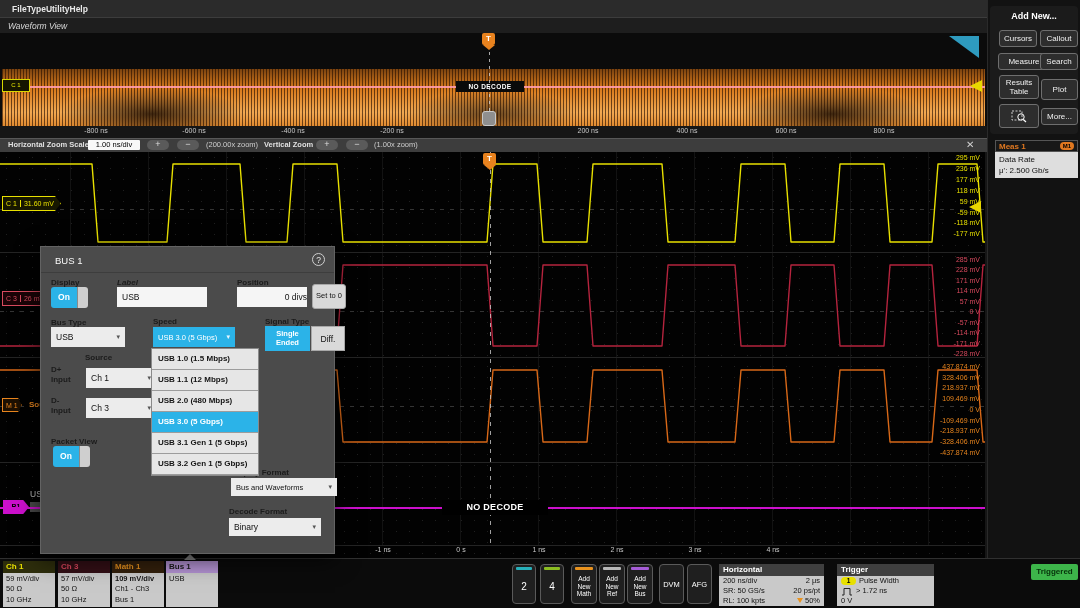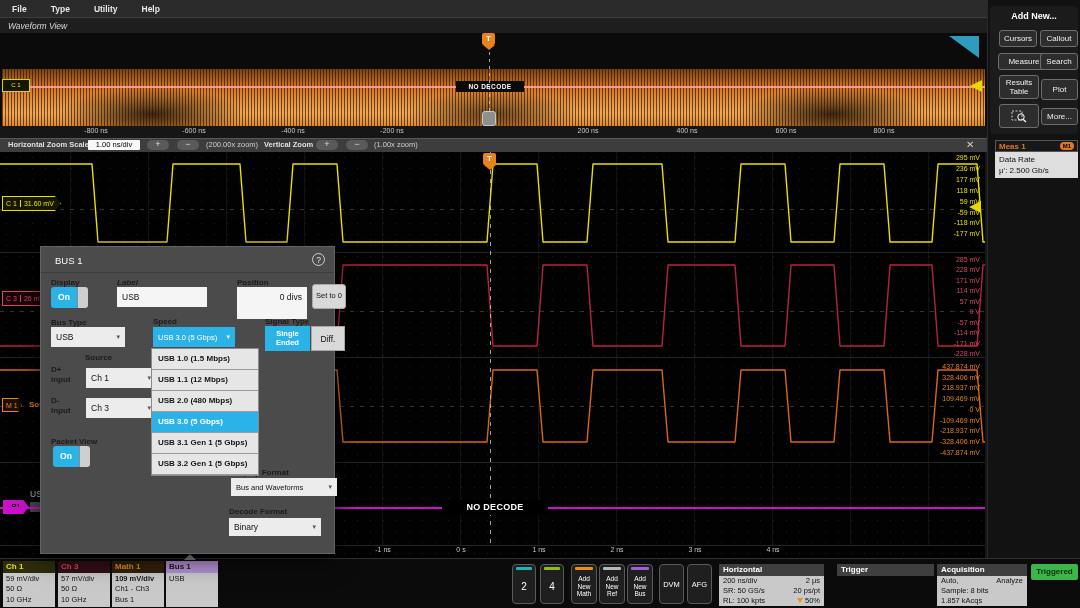--- a/index.html
+++ b/index.html
@@ -1,20 +1,20 @@
 <!DOCTYPE html>
 <html style="--c-accent: #2bb3e8; --c-ch1: #e8e000; --c-ch3: #c41d45; --c-math: #d86818; --c-bus: #cc10cc; --c-overview_orange: #e8821e; --c-triggered_green: #3db54a; --c-meas_orange: #e07820;"><head>
 <meta charset="utf-8">
 <style>
   html,body{margin:0;padding:0;background:#000;}
   #app{position:relative;width:1080px;height:608px;background:#000;overflow:hidden;
        font-family:"Liberation Sans",sans-serif;-webkit-font-smoothing:antialiased;}
   .abs{position:absolute;}
   
-  .menubar{left:0;top:0;width:987px;height:17px;background:#2b2b2b;display:flex;align-items:center;gap:24px;padding-left:12px;box-sizing:border-box;}
+  .menubar{left:0;top:0;width:987px;height:17px;background:#2b2b2b;display:flex;align-items:center;padding-left:12px;box-sizing:border-box;}
   .menu-item{font-size:8.5px;font-weight:bold;color:#e8e8e8;}
   .viewtab{left:0;top:17px;width:987px;height:16px;background:#1e1e1e;border-top:1px solid #3c3c3c;box-sizing:border-box;}
   .viewtab span{position:absolute;left:8px;top:3px;font-size:8.5px;color:#d8d8d8;font-style:italic;}
   
   .overview{left:0;top:33px;width:987px;height:93px;background:#0b0b0b;}
   .ovband{left:2px;top:36px;width:983px;height:90px;
     background:
       repeating-linear-gradient(90deg, rgba(40,16,0,.65) 0 1px, transparent 1px 3px),
       radial-gradient(ellipse 130px 38px at 150px 50%, rgba(15,6,0,.8), transparent 70%),
       radial-gradient(ellipse 120px 34px at 490px 50%, rgba(15,6,0,.6), transparent 70%),
@@ -266,21 +266,21 @@
     <span class="abs dlg-label" style="left:10px;top:31px;">Display</span>
     <div class="abs toggle" style="left:10px;top:40px;">
       <span class="tg-on">On</span>
       <span class="tg-knob"></span>
     </div>
 
     <span class="abs dlg-label" style="left:76px;top:31px;font-style:italic;">Label</span>
     <div class="abs dlg-input" style="left:76px;top:40px;width:90px;height:20px;padding-left:5px;">USB</div>
 
     <span class="abs dlg-label" style="left:196px;top:31px;">Position</span>
-    <div class="abs dlg-input" style="left:196px;top:40px;width:70px;height:32px;padding-right:5px;text-align:right;">0 divs</div>
+    <div class="abs dlg-input" style="left:196px;top:40px;width:70px;height:20px;text-align:right;">0 divs</div>
     <div class="abs btn-gray" style="left:271px;top:37px;width:34px;height:25px;font-size:7.5px;line-height:1.15;border-radius:3px;">Set to 0</div>
 
     <span class="abs dlg-label" style="left:10px;top:71px;">Bus Type</span>
     <div class="abs dd" style="left:10px;top:80px;width:74px;height:20px;">
       <span>USB</span>
       <span class="caret">▾</span>
     </div>
 
     <span class="abs dlg-label" style="left:112px;top:70px;">Speed</span>
     <div class="abs dd open" style="left:112px;top:80px;width:82px;height:20px;font-size:7.5px;">
@@ -433,33 +433,33 @@
         </div>
       <div class="row">
           <span>RL: 100 kpts</span>
           <span><i class="pos-icon"></i><span>50%</span></span>
         </div>
     </div>
   </div>
 
   <div class="panel" style="left:837px;width:97px;">
     <div class="ph">Trigger</div>
-  </div>
-
-  <div class="panel" style="left:937px;width:90px;">
-    <div class="ph">Acquisition</div>
     <div class="pb">
-      <div class="row">
-          <span>Auto,</span>
-          <span>Analyze</span>
+      <div class="row" style="justify-content:flex-start;align-items:center;">
+          <span class="tr-pill">1</span>
+          <span>Pulse Width</span>
         </div>
-      <div class="row">
-          <span>Sample: 8 bits</span>
+      <div class="row" style="justify-content:flex-start;align-items:center;">
+        <svg width="12" height="9" style="position:static;margin-right:3px;">
+          <path d="M1,8 L3,8 L3,1.5 L9,1.5 L9,8 L11,8" fill="none" stroke="#222222" stroke-width="1"></path>
+        </svg>
+        <span>&gt; 1.72 ns</span>
+      </div>
+      <div class="row" style="justify-content:flex-start;">
+          <span>0 V</span>
         </div>
-      <div class="row">
-          <span>1.857 kAcqs</span>
-        </div>
-    </div>
-  </div>
+    </div>
+  </div>
+
 
   <div class="abs triggered">Triggered</div>
 
 </div>
 
 </body></html>

